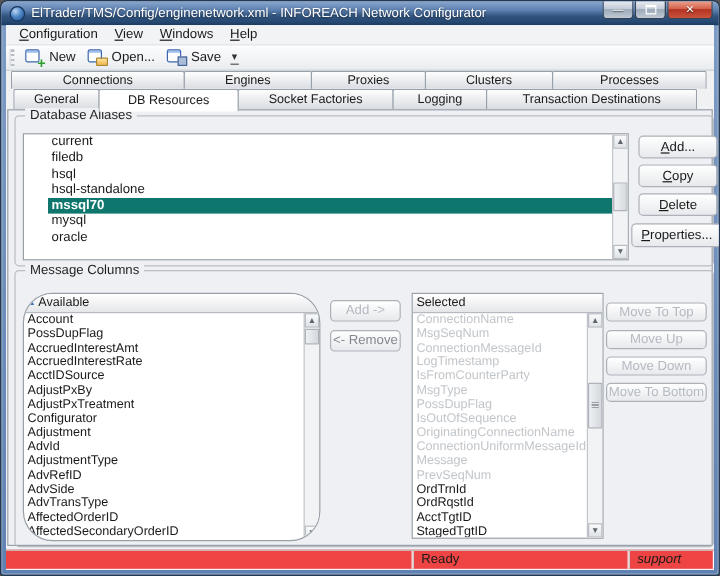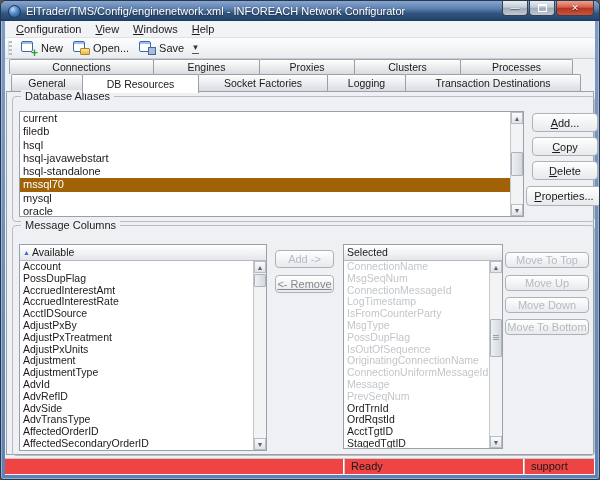--- a/index.html
+++ b/index.html
@@ -60,21 +60,21 @@
   .tabrow2 .tab { height:17px; }
   .tab.active { background:#fff; height:19px; position:relative; z-index:5; }
   .tabcontent { position:absolute; left:1px; right:1px; top:32px; bottom:1px;
     background:#eef0f3; border:1px solid #98a0aa; }
   
   .group { position:absolute; border:1px solid #b9bdc3; border-radius:4px; }
   .group-label { position:absolute; top:-7px; left:8px; background:#eef0f3; padding:0 4px; font-size:11px; color:#1f1f1f; }
   
   .listbox { position:absolute; background:#fff; border:1px solid #98a0a8; overflow:hidden; }
   .list-item { height:13.25px; line-height:13.25px; padding-left:3px; font-size:11px; white-space:nowrap; cursor:default; }
-  .list-item.sel { background:#a16207; color:#fff; }
+  .list-item.sel { background:#0f766e; color:#fff;font-weight:bold; }
   .mc-item { height:11.8px; line-height:11.8px; padding-left:3px; font-size:10.5px; white-space:nowrap; cursor:default; }
   .locked .mc-item { color:#c2c6ca; }
   .list-header { height:16px; line-height:15px; background:linear-gradient(180deg,#ffffff,#e4e6e9);
     border-bottom:1px solid #b6bac0; padding-left:3px; font-size:10.5px; display:flex; align-items:center; cursor:default; }
   .sort-icon { color:#3a6fc0; font-size:7px; margin-right:2px; }
   .list-body { position:absolute; left:0; right:13px; bottom:0; overflow:hidden; }
   
   .vscroll { position:absolute; right:0; width:13px; background:#f2f3f5; border-left:1px solid #c3c7cc; }
   .sb-arrow { position:absolute; left:0; width:12px; height:12px; font-size:7px; color:#5f656d;
     display:flex; align-items:center; justify-content:center; background:linear-gradient(180deg,#fafbfc,#dfe2e6);
@@ -82,26 +82,26 @@
   .sb-up { top:0; } .sb-down { bottom:0; }
   .sb-thumb { position:absolute; left:0; width:12px; background:linear-gradient(90deg,#eef0f3,#d4d8dd);
     border:1px solid #aeb3ba; border-radius:1px; cursor:default; }
   .sb-grip { position:absolute; left:2px; right:2px; top:50%; height:5px; margin-top:-3px;
     background:repeating-linear-gradient(180deg,#9aa0a8 0 1px,transparent 1px 2px); }
   
   .btn { position:absolute; display:flex; align-items:center; justify-content:center;
     background:linear-gradient(180deg,#ffffff,#e7e9ec); border:1px solid #aeb2b8; border-radius:4px;
     font-size:11px; cursor:default; }
   .btn.disabled { color:#b6bac0; }
-  .btn.dim { color:#84888e;text-decoration:underline; }
+  .btn.dim { color:#84888e; }
   
   .statusbar { position:absolute; left:0; right:0; top:437px; height:16px; background:#ef4444;
     border-top:1px solid #c6cace; display:flex; font-size:11px; }
   .status-cell { border-right:1px solid #c6cace; box-shadow:inset -1px 0 0 #ffffff; padding:1px 6px; white-space:nowrap; }
-  .sc-left { width:340px; } .sc-mid { width:180px; } .sc-right { flex:1; }
+  .sc-left { width:340px; } .sc-mid { width:180px; } .sc-right { flex:1;font-style:italic; }
   u { text-decoration:underline; }
 </style>
 </head>
 <body>
 
 <div class="window">
 
   <div class="titlebar">
     <div class="app-icon"></div>
     <div class="title-text">ElTrader/TMS/Config/enginenetwork.xml - INFOREACH Network Configurator</div>
@@ -152,42 +152,41 @@
       </div>
       <span class="overflow-arrow">▾</span>
     </div>
 
     <div class="tabpane">
       <div class="tabrow tabrow1">
         <div class="tab" style="width:145px">Connections</div>
         <div class="tab" style="width:107px">Engines</div>
         <div class="tab" style="width:96px">Proxies</div>
         <div class="tab" style="width:107px">Clusters</div>
-        <div class="tab" style="width:113px">Processes</div>
+        <div class="tab" style="width:129px">Processes</div>
       </div>
       <div class="tabrow tabrow2">
         <div class="tab" style="width:72px">General</div>
         <div class="tab active" style="width:117px">DB Resources</div>
         <div class="tab" style="width:130px">Socket Factories</div>
         <div class="tab" style="width:79px">Logging</div>
         <div class="tab" style="width:176px">Transaction Destinations</div>
       </div>
 
       <div class="tabcontent">
 
         <div class="group" style="left:5px; top:4px; width:583px; height:126px;">
           <div class="group-label">Database Aliases</div>
 
           <div class="listbox" style="left:6px; top:14px; width:505px; height:106px;">
-            <div style="position:absolute; left:0; top:0; right:13px; bottom:0; overflow:hidden;">
+            <div style="position:absolute; left:0; top:0; right:13px; bottom:0; overflow:hidden;padding-left:20px;">
 
             <div class="list-item">current</div>
                 <div class="list-item">filedb</div>
                 <div class="list-item">hsql</div>
-                <div class="list-item">hsql-javawebstart</div>
                 <div class="list-item">hsql-standalone</div>
                 <div class="list-item sel">mssql70</div>
                 <div class="list-item">mysql</div>
                 <div class="list-item">oracle</div>
               </div>
             <div class="vscroll" style="top:0; bottom:0;">
               <div class="sb-arrow sb-up">▲</div>
               <div class="sb-thumb" style="top:40px; height:24px;"></div>
               <div class="sb-arrow sb-down">▼</div>
             </div>
@@ -195,38 +194,38 @@
 
           <div class="btn mnemonic" style="left:519px; top:16px; width:66px; height:19px;"><u>A</u>dd...</div>
           <div class="btn mnemonic" style="left:519px; top:40px; width:66px; height:19px;"><u>C</u>opy</div>
           <div class="btn mnemonic" style="left:519px; top:64px; width:66px; height:19px;"><u>D</u>elete</div>
           <div class="btn mnemonic" style="left:513px; top:89px; width:76px; height:20px;"><u>P</u>roperties...</div>
         </div>
 
         <div class="group" style="left:5px; top:133px; width:583px; height:231px;">
           <div class="group-label">Message Columns</div>
 
-          <div class="listbox" style="left:6px; top:18px; width:248px; height:207px;">
+          <div class="listbox" style="left:6px; top:18px; width:248px; height:207px;border-radius:25px;">
             <div class="list-header">
               <span class="sort-icon">▲</span>
               <span>Available</span>
             </div>
             <div class="list-body" style="top:16px;">
 
             <div class="mc-item">Account</div>
                 <div class="mc-item">PossDupFlag</div>
                 <div class="mc-item">AccruedInterestAmt</div>
                 <div class="mc-item">AccruedInterestRate</div>
                 <div class="mc-item">AcctIDSource</div>
                 <div class="mc-item">AdjustPxBy</div>
                 <div class="mc-item">AdjustPxTreatment</div>
-                <div class="mc-item">AdjustPxUnits</div>
+                <div class="mc-item">Configurator</div>
                 <div class="mc-item">Adjustment</div>
+                <div class="mc-item">AdvId</div>
                 <div class="mc-item">AdjustmentType</div>
-                <div class="mc-item">AdvId</div>
                 <div class="mc-item">AdvRefID</div>
                 <div class="mc-item">AdvSide</div>
                 <div class="mc-item">AdvTransType</div>
                 <div class="mc-item">AffectedOrderID</div>
                 <div class="mc-item">AffectedSecondaryOrderID</div>
                 <div class="mc-item">AffirmStatus</div>
               </div>
             <div class="vscroll" style="top:16px; bottom:0;">
               <div class="sb-arrow sb-up">▲</div>
               <div class="sb-thumb" style="top:13px; height:13px;"></div>

